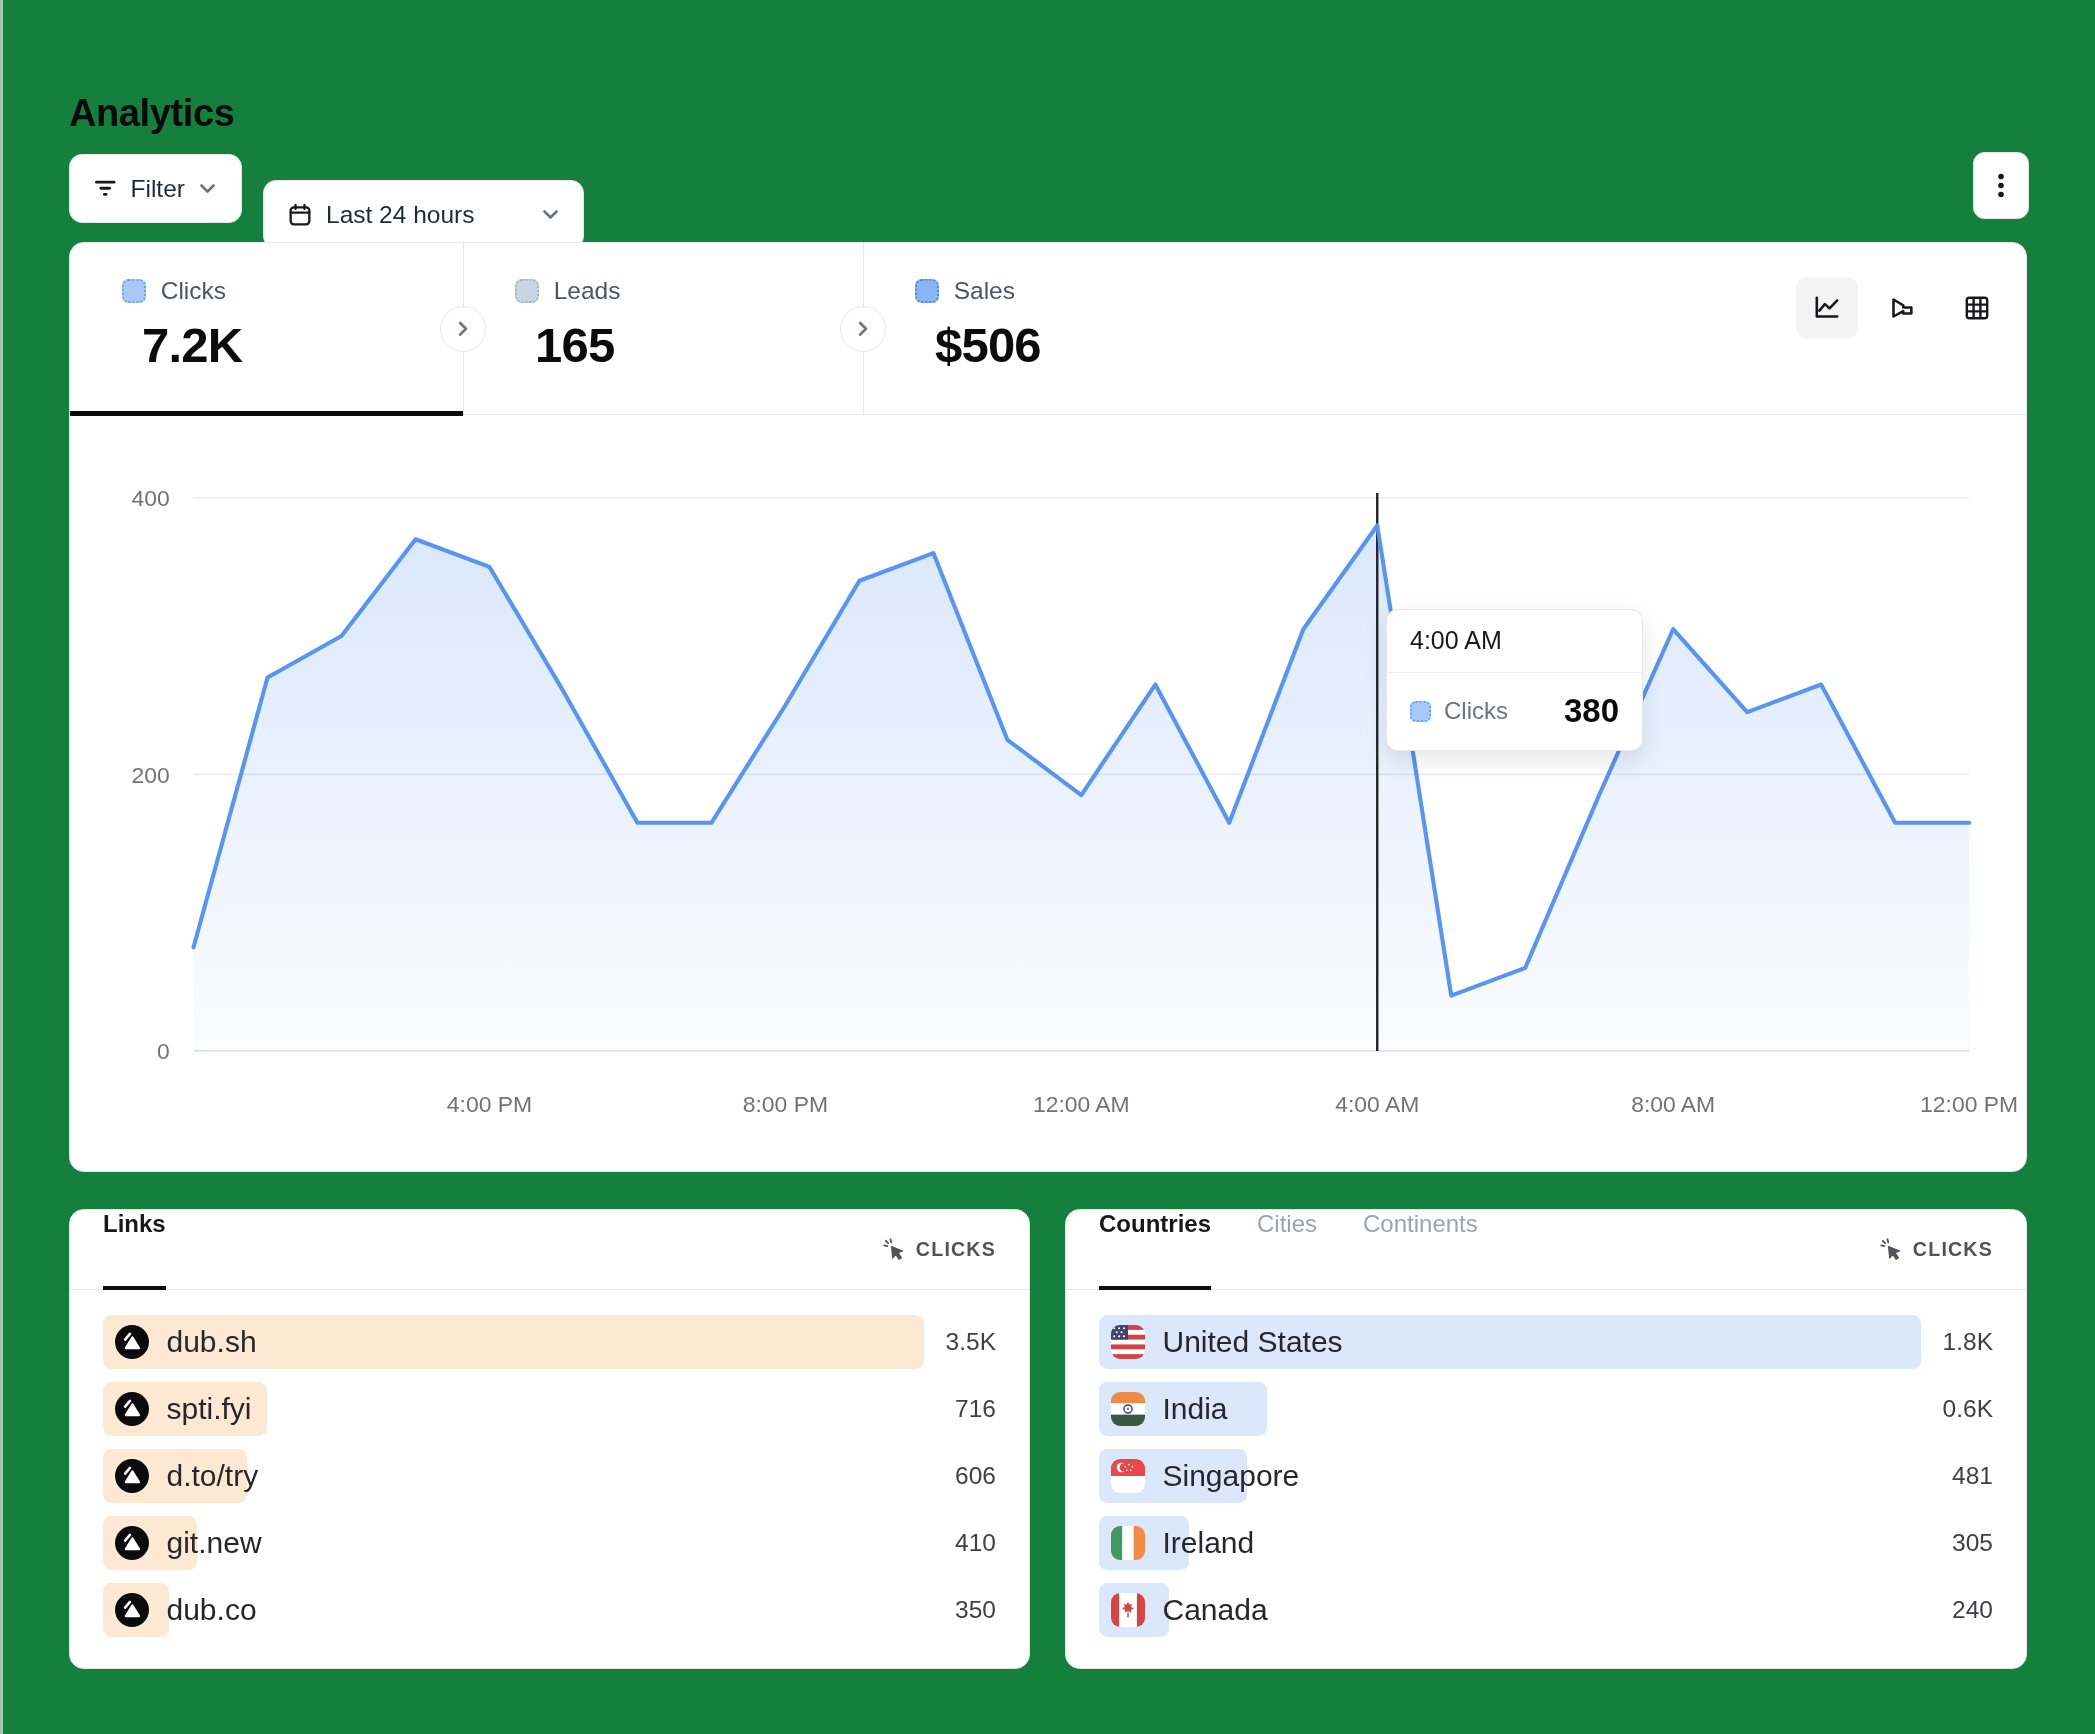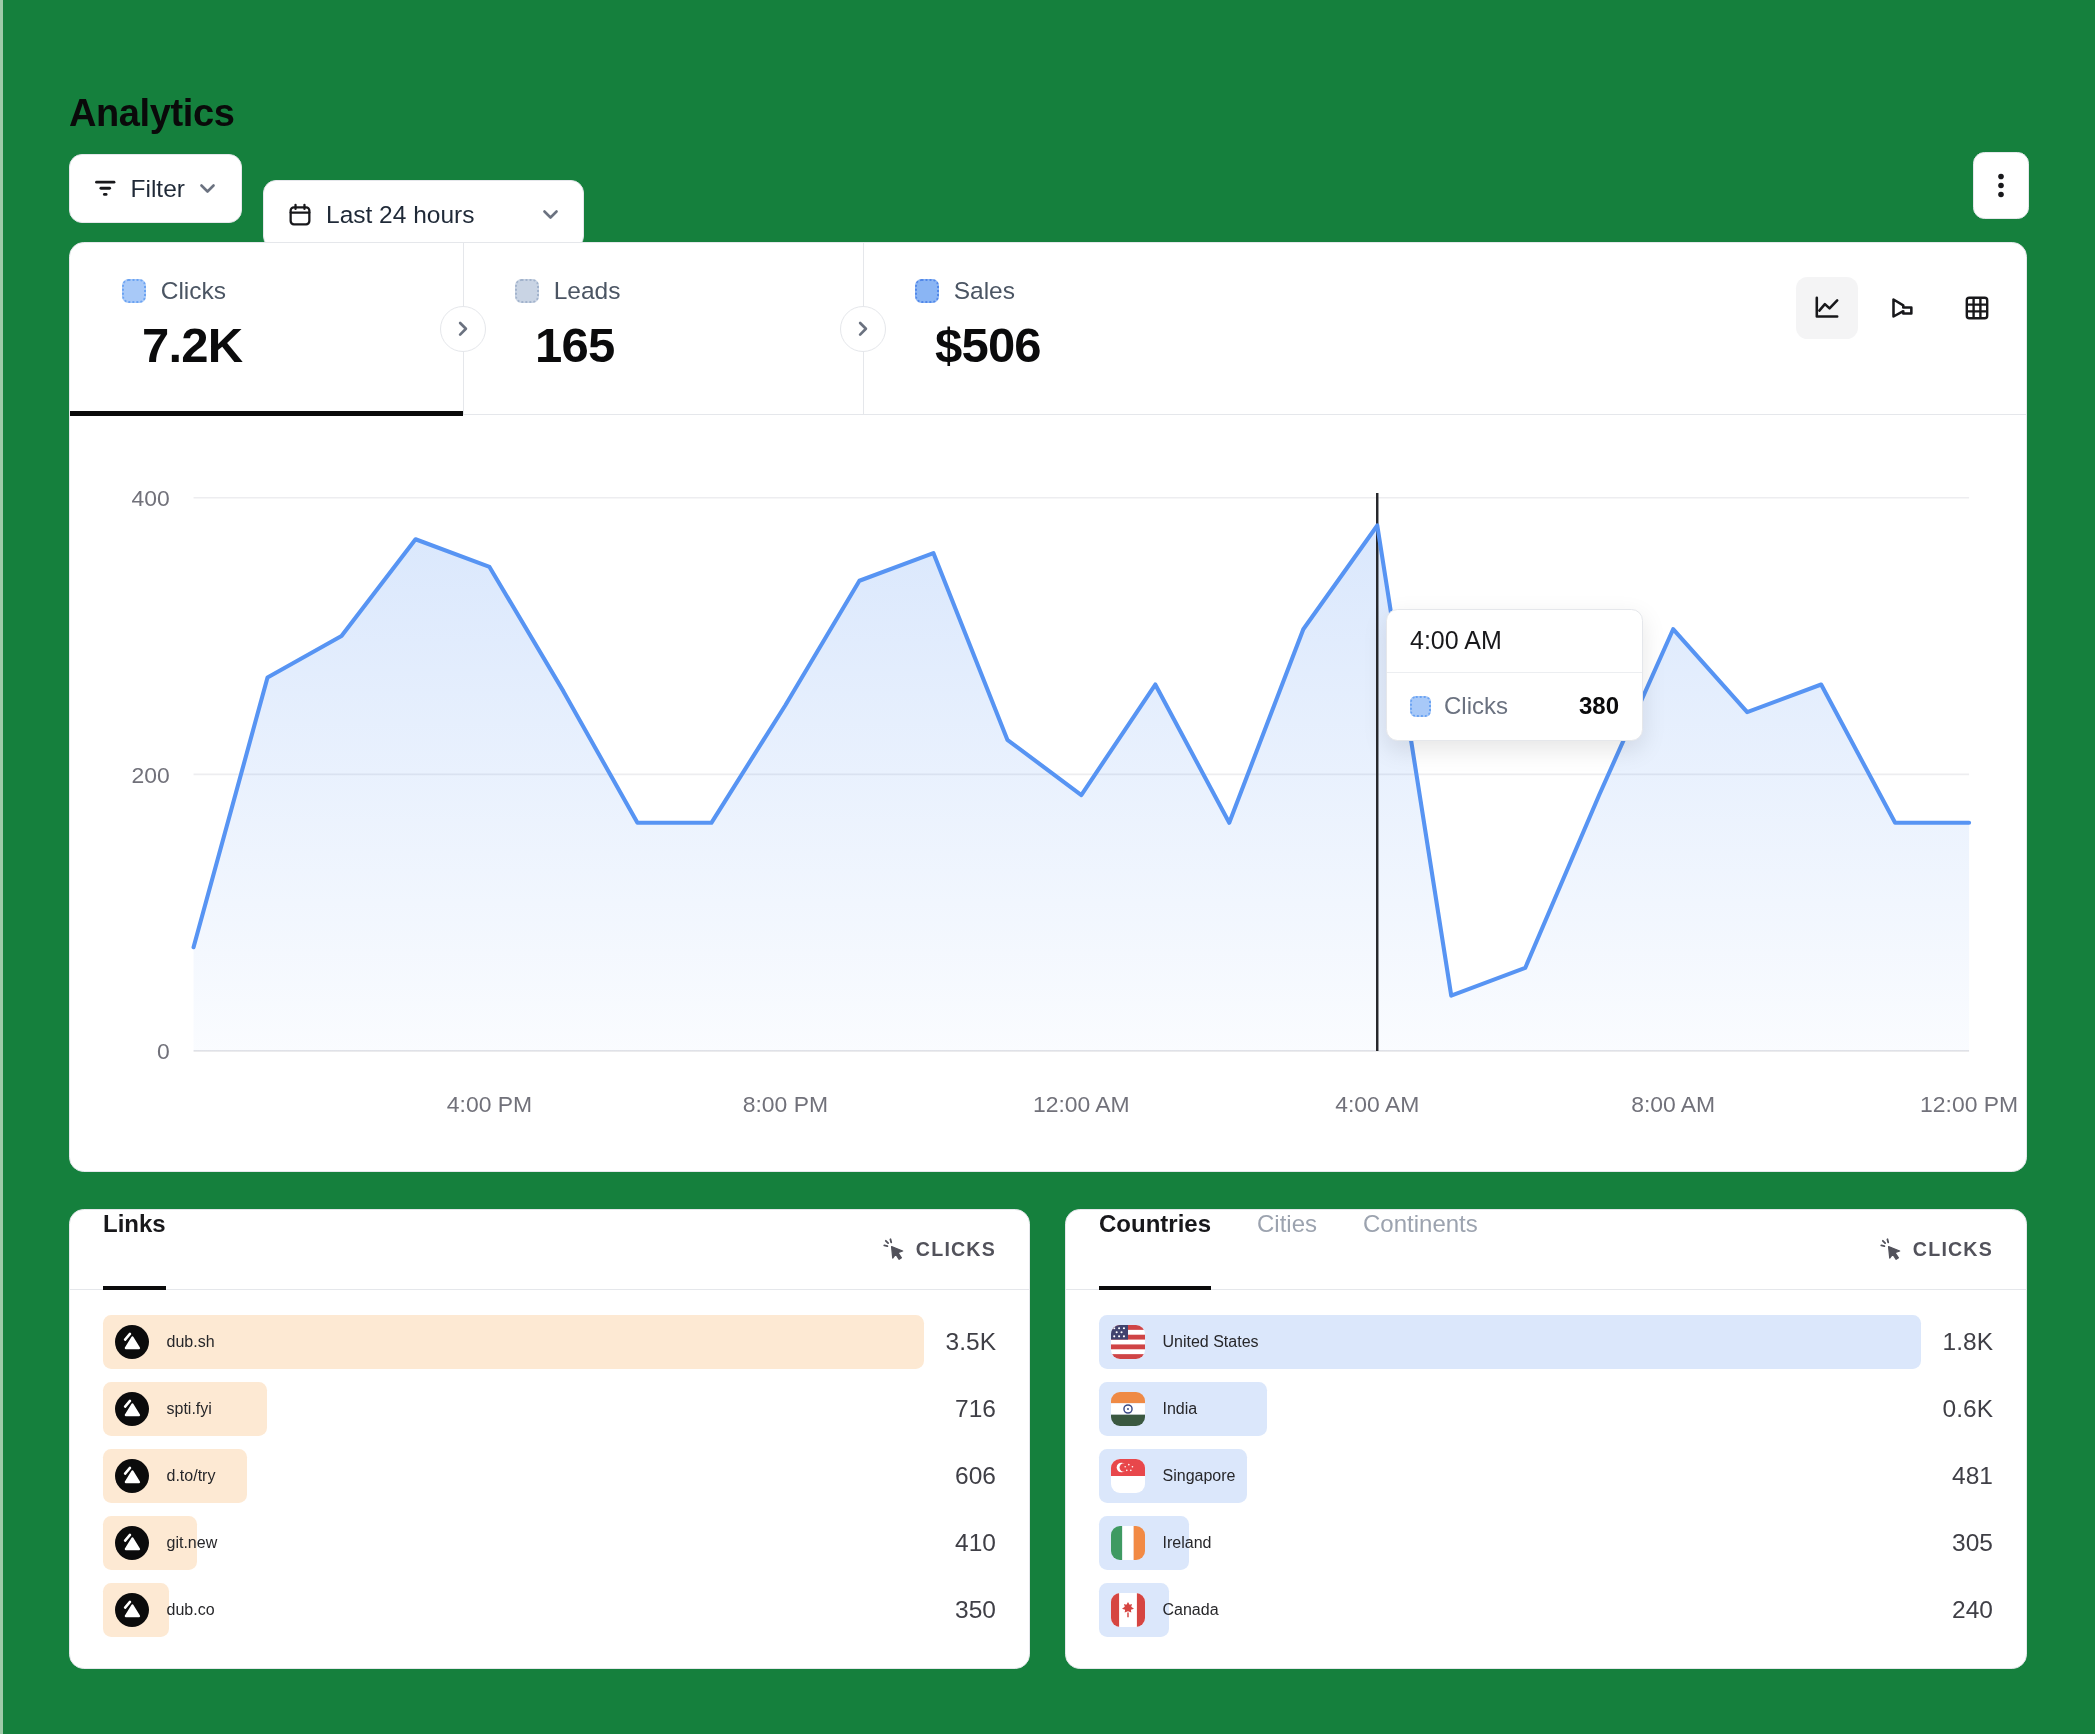--- a/index.html
+++ b/index.html
@@ -35,37 +35,37 @@
   .iconbtn{width:62px;height:62px;border-radius:11.5px;display:flex;align-items:center;justify-content:center;cursor:pointer;}
   .iconbtn.active{background:#f4f4f5;}
 
   #chart-region{position:absolute;left:0;top:172px;width:1958px;height:758px;}
   #chart-tooltip{position:absolute;left:1316px;top:194px;width:255px;background:#fff;border:1.2px solid #e5e7eb;border-radius:11.5px;
        box-shadow:0 8.2px 24.5px rgba(0,0,0,.10);z-index:5;}
   .tt-head{padding:16.4px 23px;font-size:25px;color:#18181b;border-bottom:1.2px solid #eceef1;}
   .tt-row{display:flex;align-items:center;gap:13px;padding:19.6px 23px;}
   .tt-swatch{width:21px;height:21px;border-radius:5.7px;border:2.5px dotted #6ba3f2;background:#a8c9f8;box-sizing:border-box;}
   .tt-label{font-size:24px;color:#6b7280;}
-  .tt-value{margin-left:auto;font-size:24px;font-weight:700;color:#0b0b0c;}
+  .tt-value{margin-left:auto;font-size:33px;font-weight:700;color:#0b0b0c;}
 
   .panel{position:absolute;top:1209px;height:460px;background:#fff;border:1.2px solid #e5e7eb;border-radius:14.7px;box-sizing:border-box;}
   #links-panel{left:69px;width:961px;}
   #geo-panel{left:1065px;width:962px;}
   .panel-header{height:79px;display:flex;align-items:center;padding:0 33px;border-bottom:1.2px solid #e5e7eb;position:relative;}
   .panel-tabs{display:flex;gap:46px;height:100%;}
   .panel-tab{display:flex;align-items:flex-start;font-size:24px;color:#9ca3af;position:relative;cursor:pointer;}
   .panel-tab.active{color:#18181b;font-weight:600;}
   .panel-tab.active::after{content:"";position:absolute;left:0;right:0;bottom:-1.2px;height:4.1px;background:#0b0b0c;}
   .metric{margin-left:auto;display:flex;align-items:center;gap:9.8px;color:#52525b;font-size:19.6px;letter-spacing:1.2px;font-weight:600;cursor:pointer;}
   .rows{padding:24.5px 33px 0;}
   .row{position:relative;height:54px;margin-bottom:13px;display:flex;align-items:center;cursor:pointer;}
   .row-bar{position:absolute;left:0;top:0;bottom:0;border-radius:8.2px;}
   .row-content{position:relative;display:flex;align-items:center;gap:18px;padding-left:11.5px;z-index:1;}
   .row-icon{width:34px;height:34px;border-radius:9px;overflow:hidden;display:flex;}
-  .row-label{font-size:16px;color:#27272a;}
+  .row-label{font-size:30px;color:#27272a;}
   .row-value{position:relative;margin-left:auto;font-size:24.5px;color:#3f3f46;z-index:1;}
 </style>
 </head>
 <body>
 
 <div id="app">
   <div id="edge"></div>
 
   <h1 id="page-title">Analytics</h1>
 

